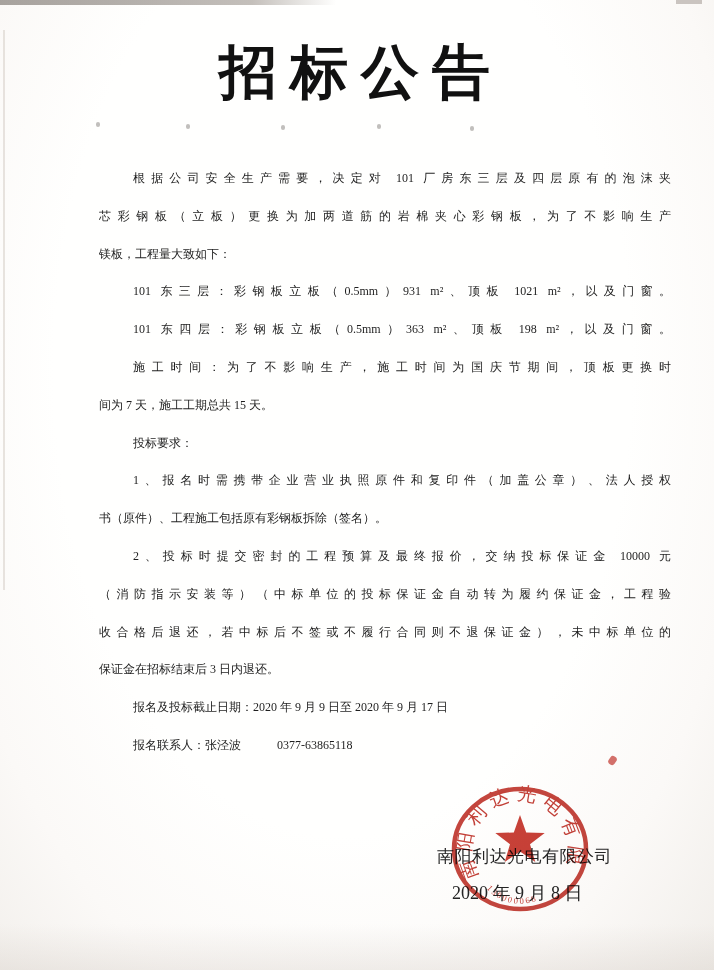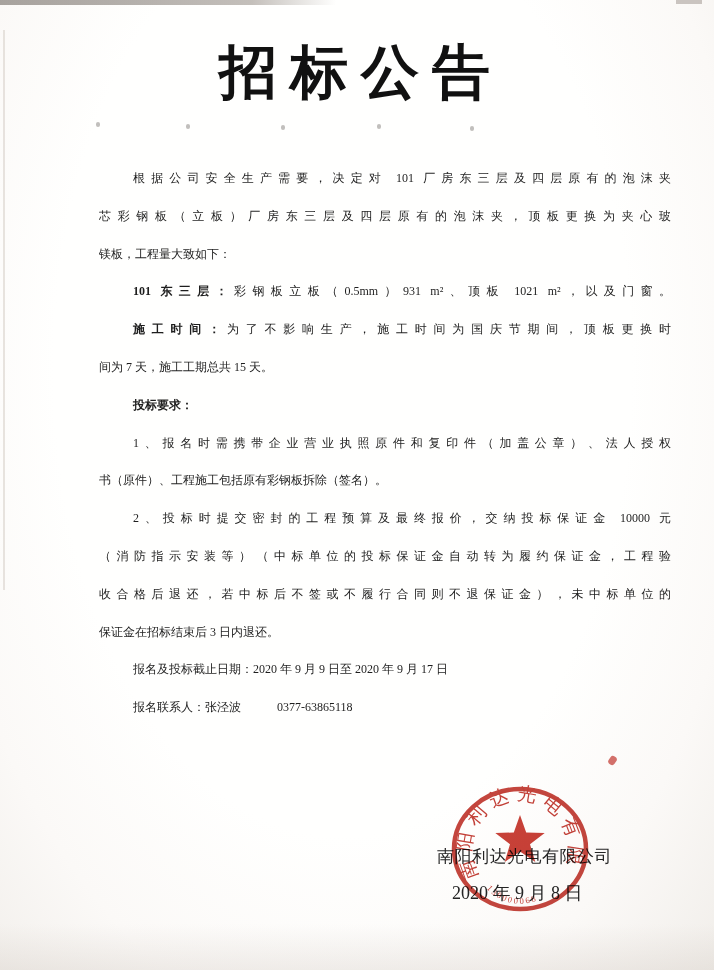--- a/index.html
+++ b/index.html
@@ -30,21 +30,21 @@
     text-align:center;font-size:58px;font-weight:bold;letter-spacing:13px;
     color:#111;
   }
   .body-text{
     position:absolute;left:99px;top:160px;width:572px;
     font-size:12px;color:#1e1e1e;
   }
   .line{height:37.8px;line-height:37.8px;white-space:pre;}
   .line.full{text-align:justify;text-align-last:justify;white-space:normal;}
   .line.ind{padding-left:34px;}
-  .lead{font-weight:bold;}
+  .lead{font-weight:normal;}
 
   .sig-company{position:absolute;left:437px;top:845px;font-size:17px;letter-spacing:.5px;color:#242424;}
   .sig-date{position:absolute;left:452px;top:881px;font-size:18px;color:#242424;}
 
   .seal{position:absolute;left:449px;top:785px;width:144px;height:130px;
     mix-blend-mode:multiply;opacity:.93;}
   .seal text{font-family:"Liberation Serif","DejaVu Serif",serif;}
 </style>
 </head>
 <body>
@@ -59,23 +59,24 @@
   <div class="speck" style="left:186px;top:124px"></div>
   <div class="speck" style="left:281px;top:125px"></div>
   <div class="speck" style="left:377px;top:124px"></div>
   <div class="speck" style="left:470px;top:126px"></div>
   <div class="red-speck"></div>
 
   <h1 class="title">招标公告</h1>
 
   <div class="body-text">
     <div class="line ind full"><span class="lead"></span><span>根据公司安全生产需要，决定对 101 厂房东三层及四层原有的泡沫夹</span></div>
-    <div class="line full"><span class="lead"></span><span>芯彩钢板（立板）厂房东三层及四层原有的泡沫夹，顶板更换为夹心玻</span></div>
+    <div class="line full"><span class="lead"></span><span>芯彩钢板（立板）更换为加两道筋的岩棉夹心彩钢板，为了不影响生产</span></div>
     <div class="line"><span class="lead"></span><span>镁板，工程量大致如下：</span></div>
     <div class="line ind full"><span class="lead">101 东三层：</span><span>彩钢板立板（0.5mm）931 m²、顶板 1021 m²，以及门窗。</span></div>
+    <div class="line ind full"><span class="lead">101 东四层：</span><span>彩钢板立板（0.5mm）363 m²、顶板 198 m²，以及门窗。</span></div>
     <div class="line ind full"><span class="lead">施工时间：</span><span>为了不影响生产，施工时间为国庆节期间，顶板更换时</span></div>
     <div class="line"><span class="lead"></span><span>间为 7 天，施工工期总共 15 天。</span></div>
     <div class="line ind"><span class="lead">投标要求：</span><span></span></div>
     <div class="line ind full"><span class="lead"></span><span>1、报名时需携带企业营业执照原件和复印件（加盖公章）、法人授权</span></div>
     <div class="line"><span class="lead"></span><span>书（原件）、工程施工包括原有彩钢板拆除（签名）。</span></div>
     <div class="line ind full"><span class="lead"></span><span>2、投标时提交密封的工程预算及最终报价，交纳投标保证金 10000 元</span></div>
     <div class="line full"><span class="lead"></span><span>（消防指示安装等）（中标单位的投标保证金自动转为履约保证金，工程验</span></div>
     <div class="line full"><span class="lead"></span><span>收合格后退还，若中标后不签或不履行合同则不退保证金），未中标单位的</span></div>
     <div class="line"><span class="lead"></span><span>保证金在招标结束后 3 日内退还。</span></div>
     <div class="line ind"><span class="lead"></span><span>报名及投标截止日期：2020 年 9 月 9 日至 2020 年 9 月 17 日</span></div>

